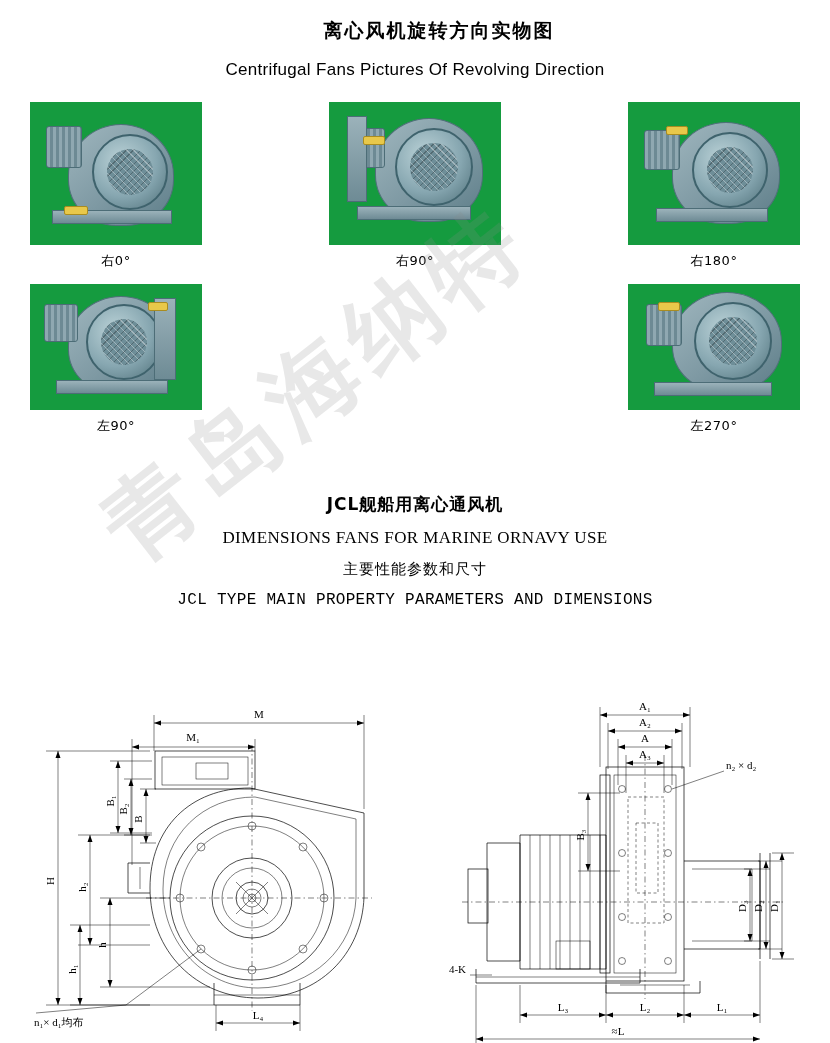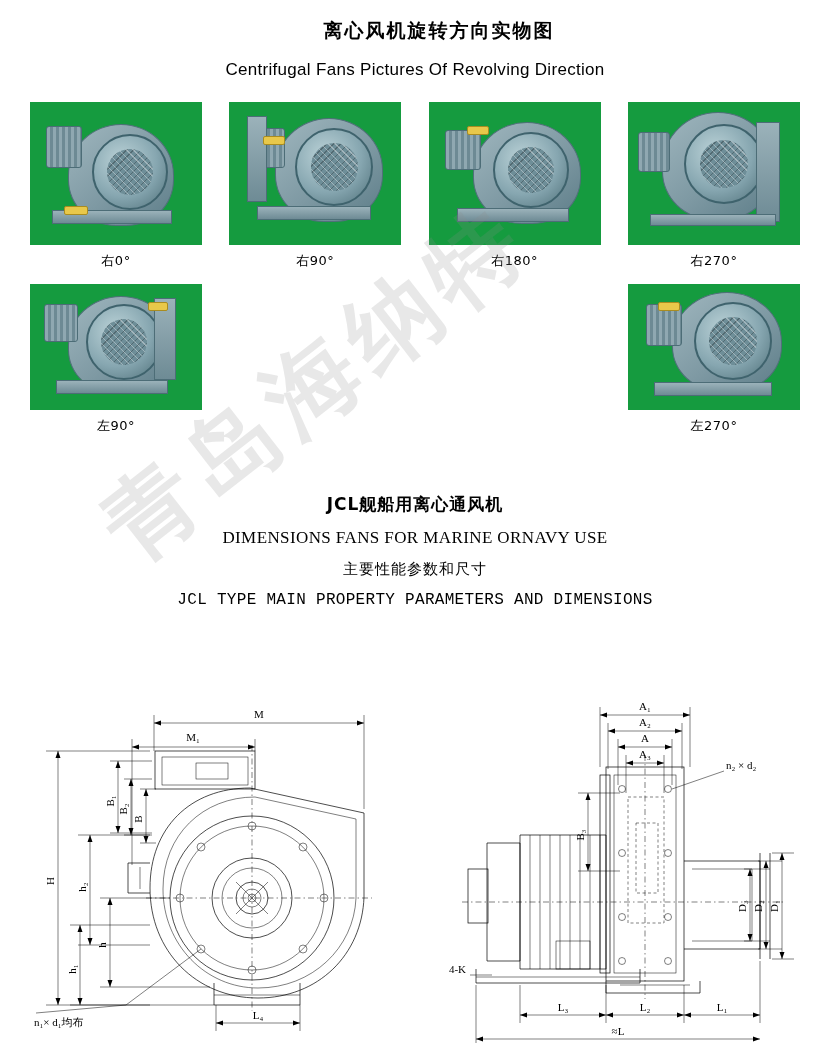--- a/index.html
+++ b/index.html
@@ -215,30 +215,20 @@
         <div class="photo">
           <div class="fan-body" style="left:44px;top:20px;width:106px;height:100px;"></div>
           <div class="fan-inlet" style="left:64px;top:30px;width:72px;height:72px;"></div>
           <div class="motor" style="left:16px;top:28px;width:34px;height:38px;"></div>
           <div class="base" style="left:28px;top:106px;width:110px;height:12px;"></div>
           <div class="label-tag" style="left:38px;top:24px;width:20px;height:7px;"></div>
         </div>
         <div class="caption">右180°</div>
       </div>
 
-      <div class="photo-cell">
-        <div class="photo">
-          <div class="fan-body" style="left:34px;top:10px;width:110px;height:106px;"></div>
-          <div class="fan-inlet" style="left:56px;top:22px;width:76px;height:76px;"></div>
-          <div class="motor" style="left:10px;top:30px;width:30px;height:38px;"></div>
-          <div class="base" style="left:128px;top:20px;width:22px;height:98px;"></div>
-          <div class="base" style="left:22px;top:112px;width:124px;height:10px;"></div>
-        </div>
-        <div class="caption">右270°</div>
-      </div>
 
     </div>
 
     <div class="photo-row second" style="margin-top:14px;">
 
 
       <div class="photo-cell">
         <div class="photo">
           <div class="fan-body" style="left:38px;top:12px;width:104px;height:96px;"></div>
           <div class="fan-inlet" style="left:56px;top:20px;width:72px;height:72px;"></div>

